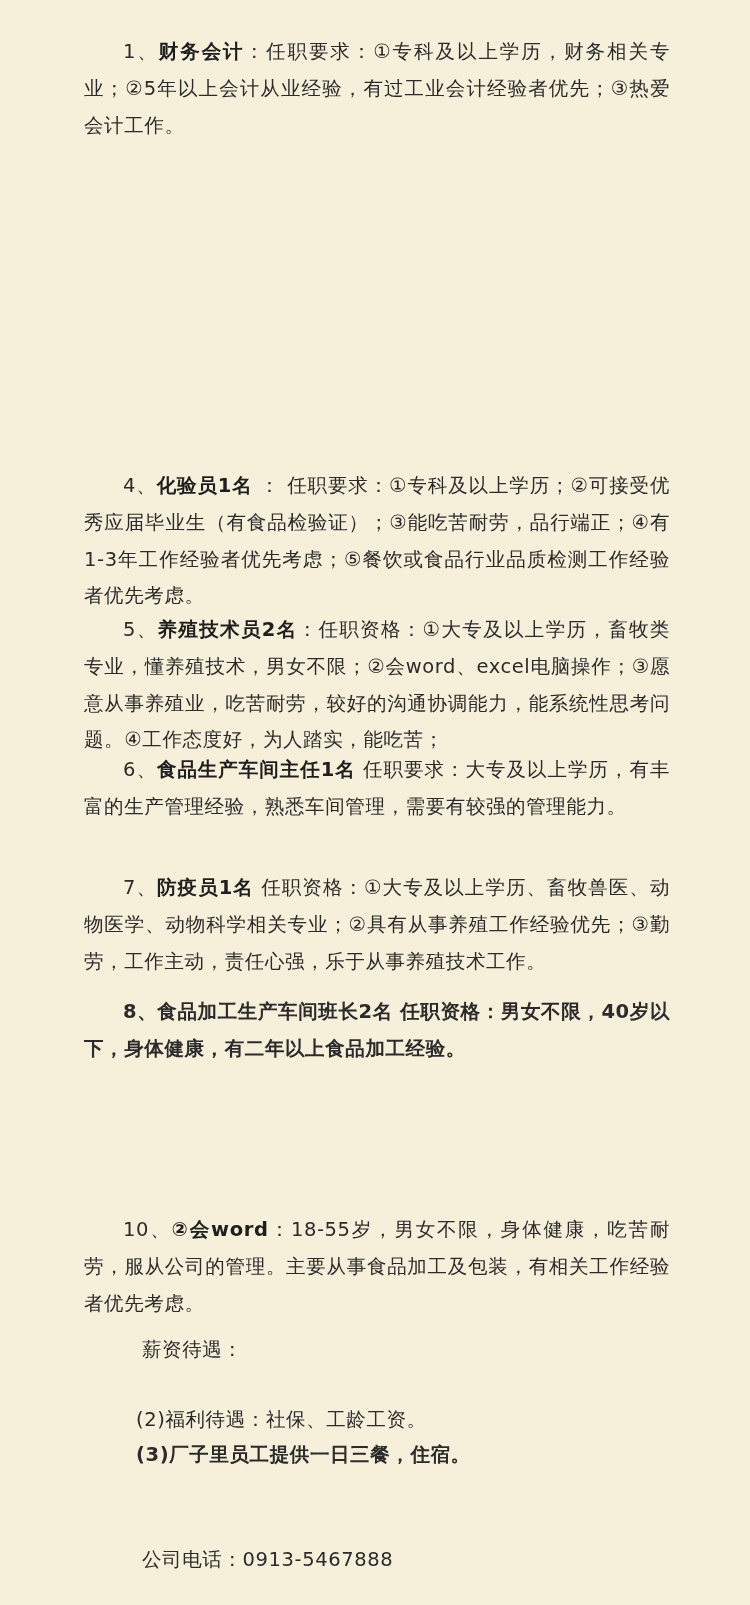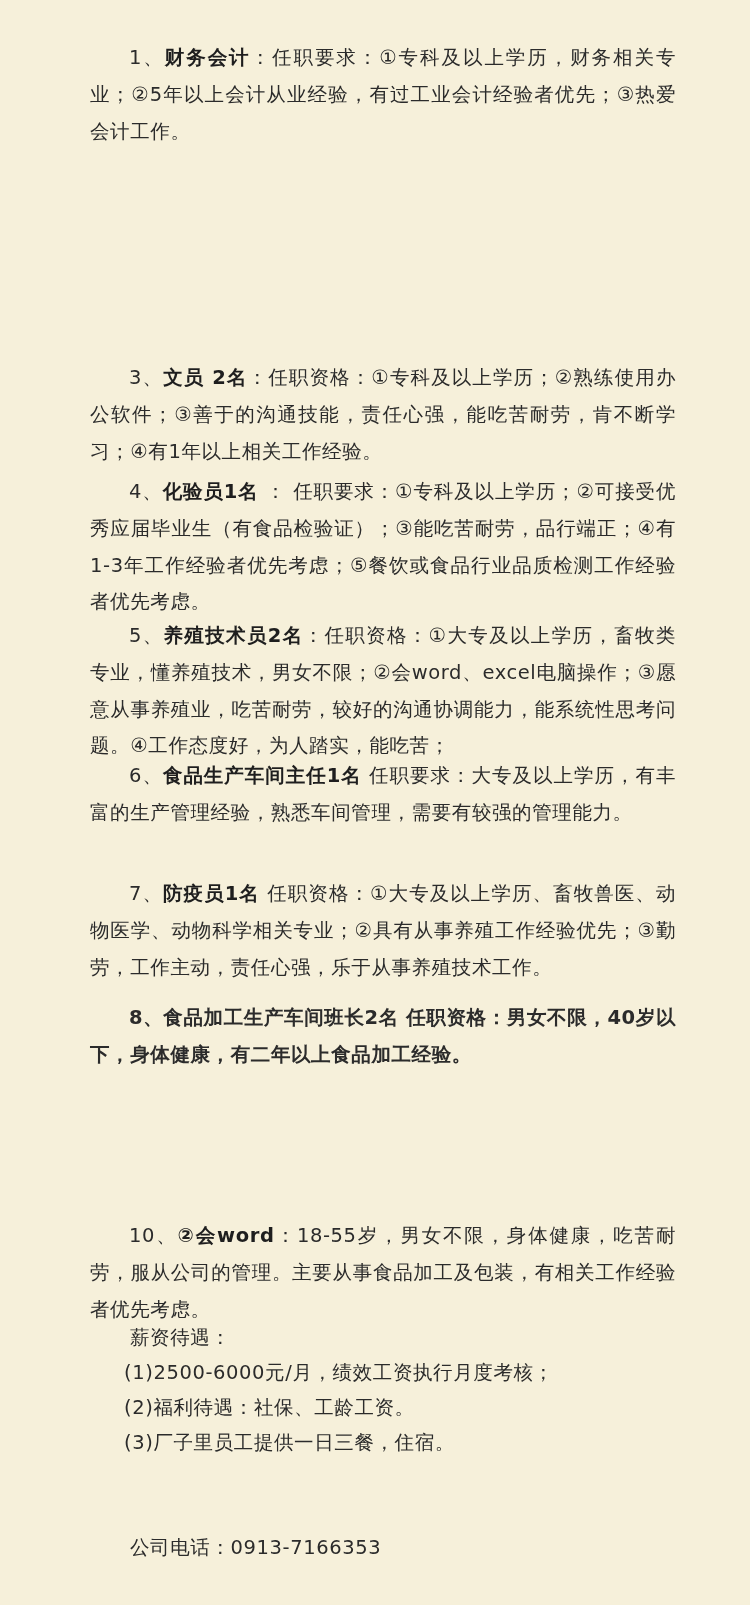--- a/index.html
+++ b/index.html
@@ -23,57 +23,55 @@
       font-size: 19.5px;
       letter-spacing: 0.6px;
     }
     .para {
       position: absolute;
       left: 82px;
       width: 586px;
       line-height: 36.8px;
       text-align: justify;
       text-indent: 2em;
-      margin: 8px;
+      margin: 2px;
     }
     .para .title {
       font-weight: bold;
       color: #1e1e1e;
     }
     .line {
       position: absolute;
       line-height: 36.8px;
-      margin: 0;
+      margin: 12px;
       white-space: nowrap;
     }
   </style>
 </head>
 <body>
 
 <div class="page">
 
   <p class="para" style="top:32px;"><span>1、</span><span class="title">财务会计</span><span>：任职要求：①专科及以上学历，财务相关专业；②5年以上会计从业经验，有过工业会计经验者优先；③热爱会计工作。</span></p>
 
 
-  <p class="para" style="top:352px;"><span>3、</span><span class="title">文员 2名</span><span>：任职资格：①专科及以上学历；②熟练使用办公软件；③善于的沟通技能，责任心强，能吃苦耐劳，肯不断学习；④有1年以上相关工作经验。</span></p>
 
   <p class="para" style="top:466px;"><span>4、</span><span class="title">化验员1名</span><span> ： 任职要求：①专科及以上学历；②可接受优秀应届毕业生（有食品检验证）；③能吃苦耐劳，品行端正；④有1-3年工作经验者优先考虑；⑤餐饮或食品行业品质检测工作经验者优先考虑。</span></p>
 
   <p class="para" style="top:610px;"><span>5、</span><span class="title">养殖技术员2名</span><span>：任职资格：①大专及以上学历，畜牧类专业，懂养殖技术，男女不限；②会word、excel电脑操作；③愿意从事养殖业，吃苦耐劳，较好的沟通协调能力，能系统性思考问题。④工作态度好，为人踏实，能吃苦；</span></p>
 
   <p class="para" style="top:750px;"><span>6、</span><span class="title">食品生产车间主任1名</span><span>  任职要求：大专及以上学历，有丰富的生产管理经验，熟悉车间管理，需要有较强的管理能力。</span></p>
 
   <p class="para" style="top:868px;"><span>7、</span><span class="title">防疫员1名</span><span>  任职资格：①大专及以上学历、畜牧兽医、动物医学、动物科学相关专业；②具有从事养殖工作经验优先；③勤劳，工作主动，责任心强，乐于从事养殖技术工作。</span></p>
 
   <p class="para" style="top:992px;font-weight:bold;"><span>8、</span><span>食品加工生产车间班长2名  任职资格：男女不限，40岁以下，身体健康，有二年以上食品加工经验。</span></p>
 
 
   <p class="para" style="top:1210px;"><span>10、</span><span class="title">②会word</span><span>：18-55岁，男女不限，身体健康，吃苦耐劳，服从公司的管理。主要从事食品加工及包装，有相关工作经验者优先考虑。</span></p>
 
   <p class="line" style="top:1320px; left:130px;">薪资待遇：</p>
-  <p class="line" style="top:1355px; left:124px;">(1)2500-6000元/月，绩效工资执行月度考核；</p>
   <p class="line" style="top:1390px; left:124px;">(2)福利待遇：社保、工龄工资。</p>
-  <p class="line" style="top:1425px; left:124px;">(3)厂子里员工提供一日三餐，住宿。</p>
+  <p class="line" style="top:1425px; left:124px;font-weight:bold;">(3)厂子里员工提供一日三餐，住宿。</p>
 
 
-  <p class="line" style="top:1530px; left:130px;">公司电话：0913-7166353</p>
+  <p class="line" style="top:1530px; left:130px;">公司电话：0913-5467888</p>
 
 </div>
 
 </body></html>

